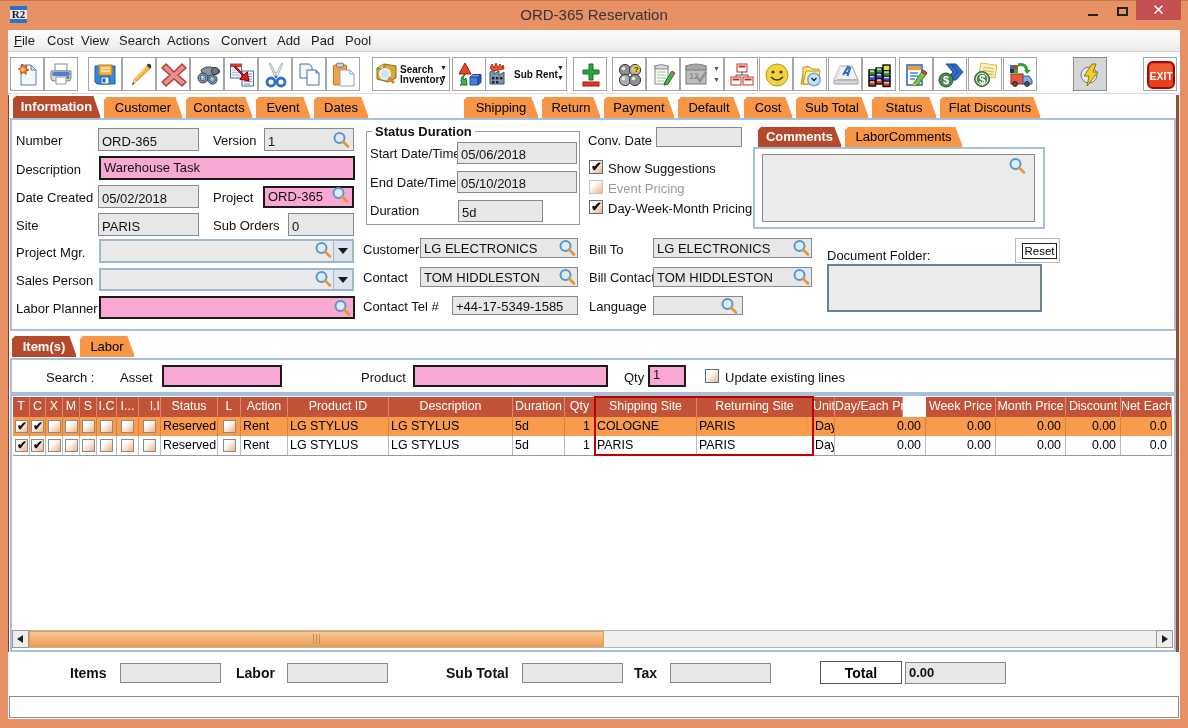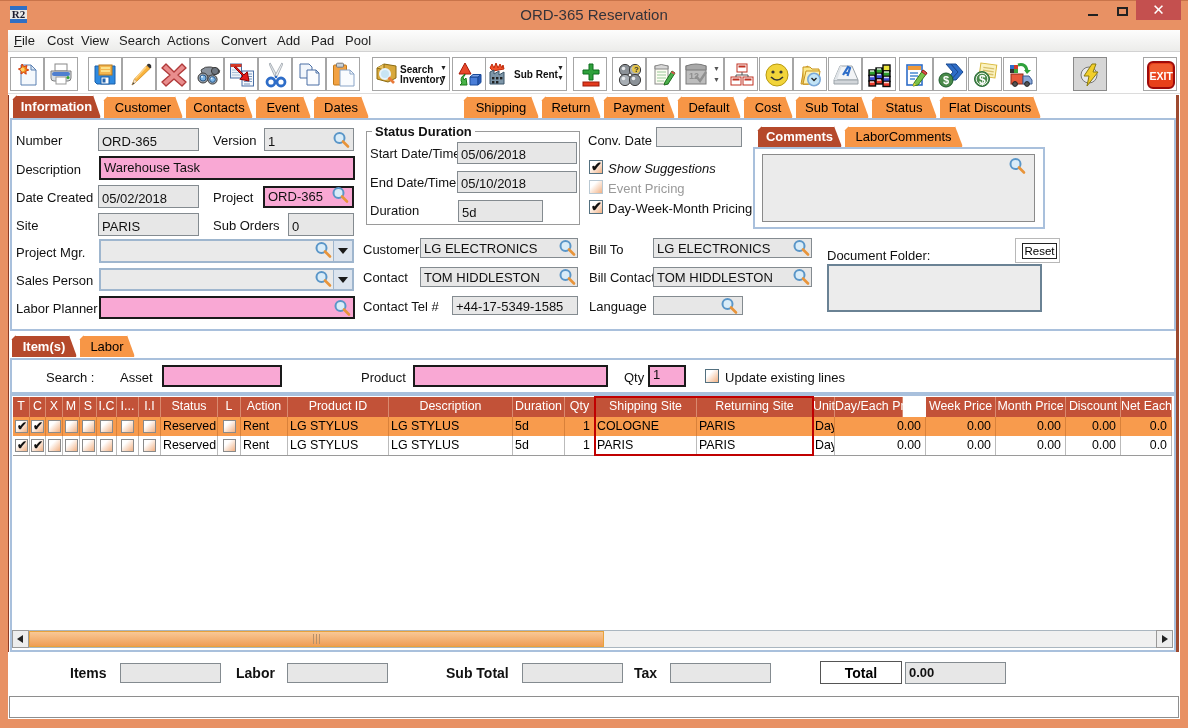--- a/index.html
+++ b/index.html
@@ -432,21 +432,21 @@
 <span class="lbl" style="left:370px;top:146px;">Start Date/Time</span>
 <div class="gf" style="left:457px;top:142px;width:120px;height:22px;line-height:24px;">05/06/2018</div>
 <span class="lbl" style="left:370px;top:175px;">End Date/Time</span>
 <div class="gf" style="left:457px;top:171px;width:120px;height:22px;line-height:24px;">05/10/2018</div>
 <span class="lbl" style="left:370px;top:203px;">Duration</span>
 <div class="gf" style="left:458px;top:200px;width:85px;height:22px;line-height:24px;">5d</div>
 
 <span class="lbl" style="left:588px;top:133px;">Conv. Date</span>
 <div class="gf" style="left:656px;top:127px;width:86px;height:20px;"></div>
 <div class="chk on" style="left:589px;top:160px;"></div>
-<span class="lbl" style="left:608px;top:161px;font-style:italic;">Show Suggestions</span>
+<span class="lbl" style="left:608px;top:161px;">Show Suggestions</span>
 <div class="chk dis" style="left:589px;top:180px;"></div>
 <span class="lbl" style="left:608px;top:181px;color:#9A9A9A;">Event Pricing</span>
 <div class="chk on" style="left:589px;top:200px;"></div>
 <span class="lbl" style="left:608px;top:201px;">Day-Week-Month Pricing</span>
 
 <div class="tab tabsel" style="left:757px;top:126px;width:85px;height:21px;line-height:20px;">Comments</div>
 <div class="tab" style="left:844px;top:126px;width:119px;height:21px;line-height:20px;">LaborComments</div>
 <div class="panel" style="left:753px;top:147px;width:292px;height:82px;"></div>
 <div class="abs" style="left:762px;top:154px;width:273px;height:68px;background:#EBEBEB;border:1px solid #8A8A8A;"></div>
 <svg class="mag" style="left:1008px;top:157px;" viewBox="0 0 18 18">
@@ -506,21 +506,21 @@
 <div class="chk" style="left:705px;top:369px;"></div>
 <span class="lbl" style="left:725px;top:370px;">Update existing lines</span>
 <div class="panel" style="left:10px;top:394px;width:1166px;height:258px;"></div>
 <div class="th" style="left:13px;top:397px;width:17px;height:20px;">T</div>
 <div class="th" style="left:30px;top:397px;width:16px;height:20px;">C</div>
 <div class="th" style="left:46px;top:397px;width:17px;height:20px;">X</div>
 <div class="th" style="left:63px;top:397px;width:17px;height:20px;">M</div>
 <div class="th" style="left:80px;top:397px;width:17px;height:20px;">S</div>
 <div class="th" style="left:97px;top:397px;width:20px;height:20px;">I.C</div>
 <div class="th" style="left:117px;top:397px;width:22px;height:20px;">I...</div>
-<div class="th" style="left:139px;top:397px;width:22px;height:20px;">I.I</div>
+<div class="th" style="left:139px;top:397px;width:22px;height:20px;text-align:right;">I.I</div>
 <div class="th" style="left:161px;top:397px;width:57px;height:20px;">Status</div>
 <div class="th" style="left:218px;top:397px;width:23px;height:20px;">L</div>
 <div class="th" style="left:241px;top:397px;width:47px;height:20px;">Action</div>
 <div class="th" style="left:288px;top:397px;width:101px;height:20px;">Product ID</div>
 <div class="th" style="left:389px;top:397px;width:124px;height:20px;">Description</div>
 <div class="th" style="left:513px;top:397px;width:52px;height:20px;">Duration</div>
 <div class="th" style="left:565px;top:397px;width:30px;height:20px;">Qty</div>
 <div class="th" style="left:595px;top:397px;width:102px;height:20px;">Shipping Site</div>
 <div class="th" style="left:697px;top:397px;width:116px;height:20px;">Returning Site</div>
 <div class="th" style="left:813px;top:397px;width:22px;height:20px;">Unit</div>

